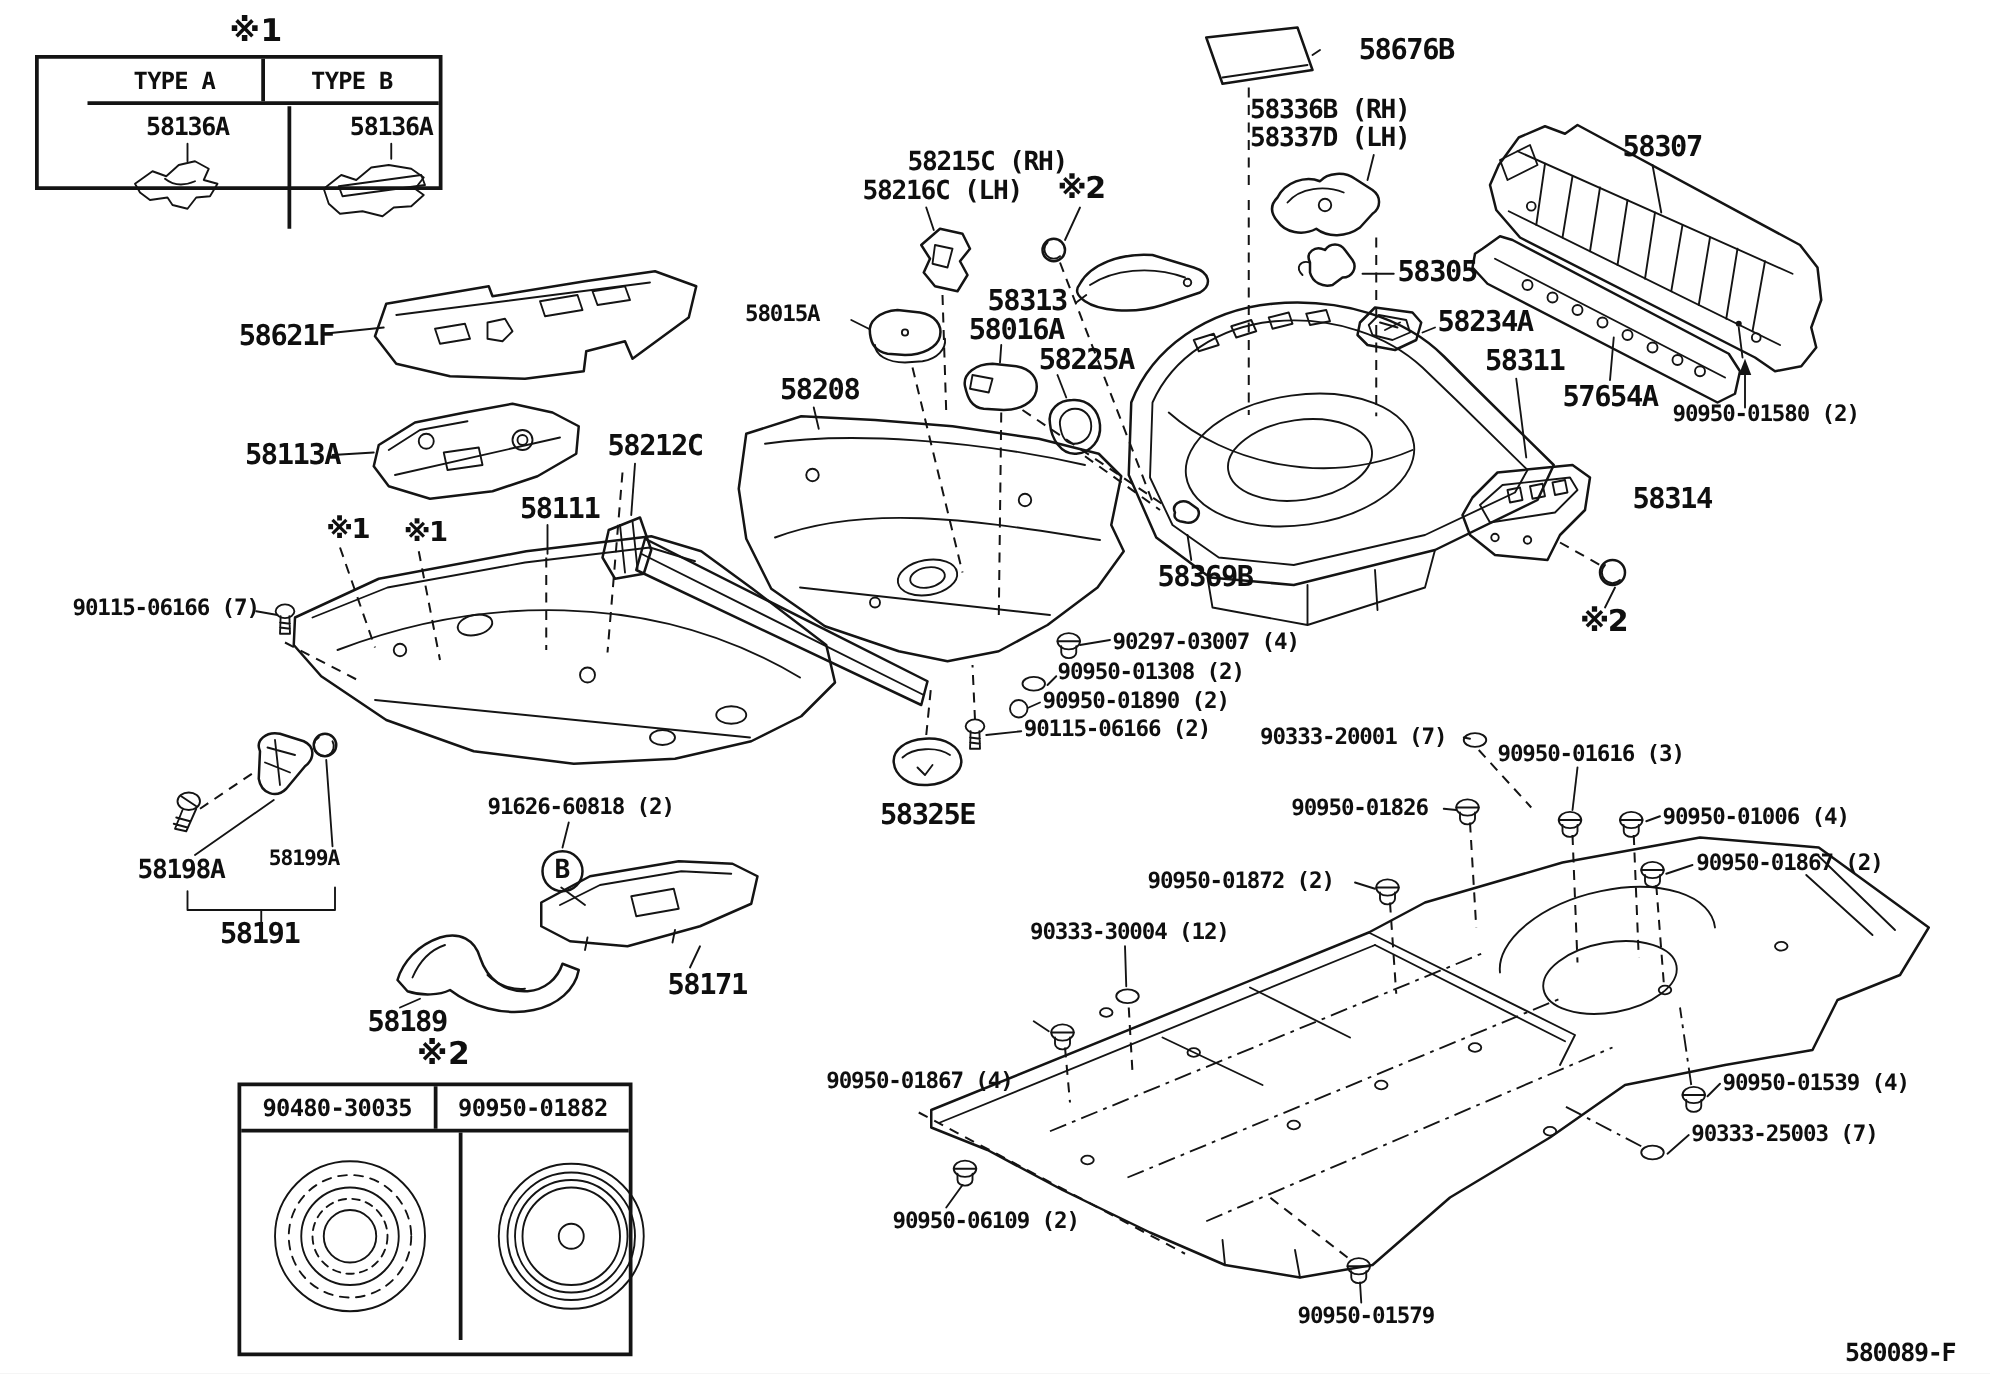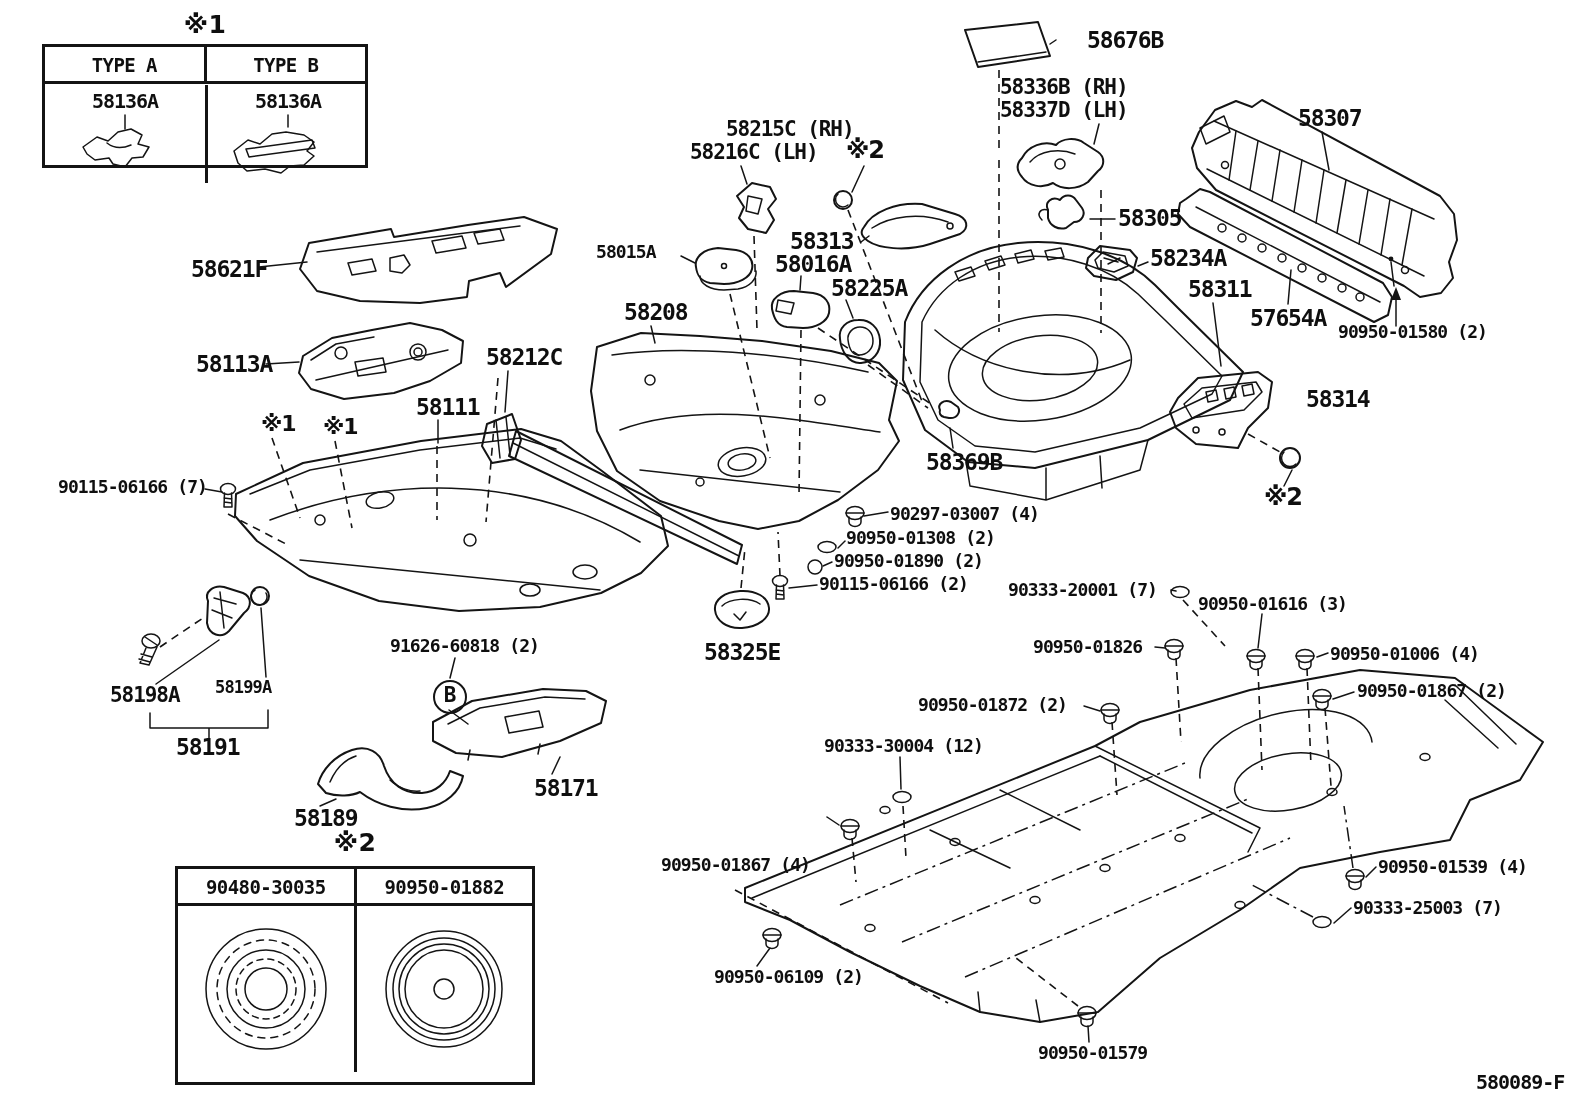--- a/index.html
+++ b/index.html
@@ -355,21 +355,21 @@
       <use href="#goval" x="902" y="797"></use>
       <use href="#gclip" x="850" y="830"></use>
       <use href="#gclip" x="1355" y="880"></use>
       <use href="#goval" x="1322" y="922"></use>
       <use href="#gclip" x="772" y="939"></use>
       <use href="#gclip" x="1087" y="1017"></use>
     </g>
   </svg>
 
   <div class="tbl-title note" style="left:42px;top:10px;width:326px;">※1</div>
-  <div class="tbl" style="left:42px;top:44px;width:326px;height:124px;">
+  <div class="tbl" style="left:28px;top:44px;width:326px;height:108px;padding-left:39px;">
     <div class="hdr">
       <div class="hc">TYPE A</div>
       <div class="hc">TYPE B</div>
     </div>
     <div class="body" style="height:100px;align-items:center;">
       <div class="cell">
         <span class="pn">58136A</span>
         <svg width="160" height="66" viewBox="0 0 160 66">
           <path d="M80,2 L80,16" class="ln t"></path>
           <path d="M38,34 l14,-10 l11,4 l10,-9 l13,-3 l11,6 l-4,9 l11,3 l-6,10 l-11,1 l-7,9 l-12,-3 l-4,-6 l-14,2 l-8,-6 Z" class="ln t"></path>
@@ -381,21 +381,21 @@
         <svg width="160" height="66" viewBox="0 0 160 66">
           <path d="M80,2 L80,14" class="ln t"></path>
           <path d="M26,38 l14,-11 l12,4 l12,-10 l14,-2 l18,3 l10,7 l-7,9 l7,5 l-10,9 l-14,1 l-9,7 l-16,-4 l-18,2 l-9,-8 Z" class="ln t"></path>
           <path d="M38,36 l66,-9 l3,8 l-66,9 Z" class="ln t"></path>
         </svg>
       </div>
     </div>
   </div>
 
   <div class="tbl-title note" style="left:175px;top:828px;width:360px;">※2</div>
-  <div class="tbl" style="left:175px;top:866px;width:360px;height:219px;">
+  <div class="tbl" style="left:190px;top:866px;width:316px;height:219px;">
     <div class="hdr">
       <div class="hc">90480-30035</div>
       <div class="hc">90950-01882</div>
     </div>
     <div class="body" style="height:166px;">
       <div class="cell">
         <svg width="174" height="166" viewBox="0 0 174 166">
           <circle cx="87" cy="83" r="60" class="ln t"></circle>
           <circle cx="87" cy="83" r="49" class="ln t" stroke-dasharray="7 6"></circle>
           <circle cx="87" cy="83" r="39" class="ln t"></circle>

